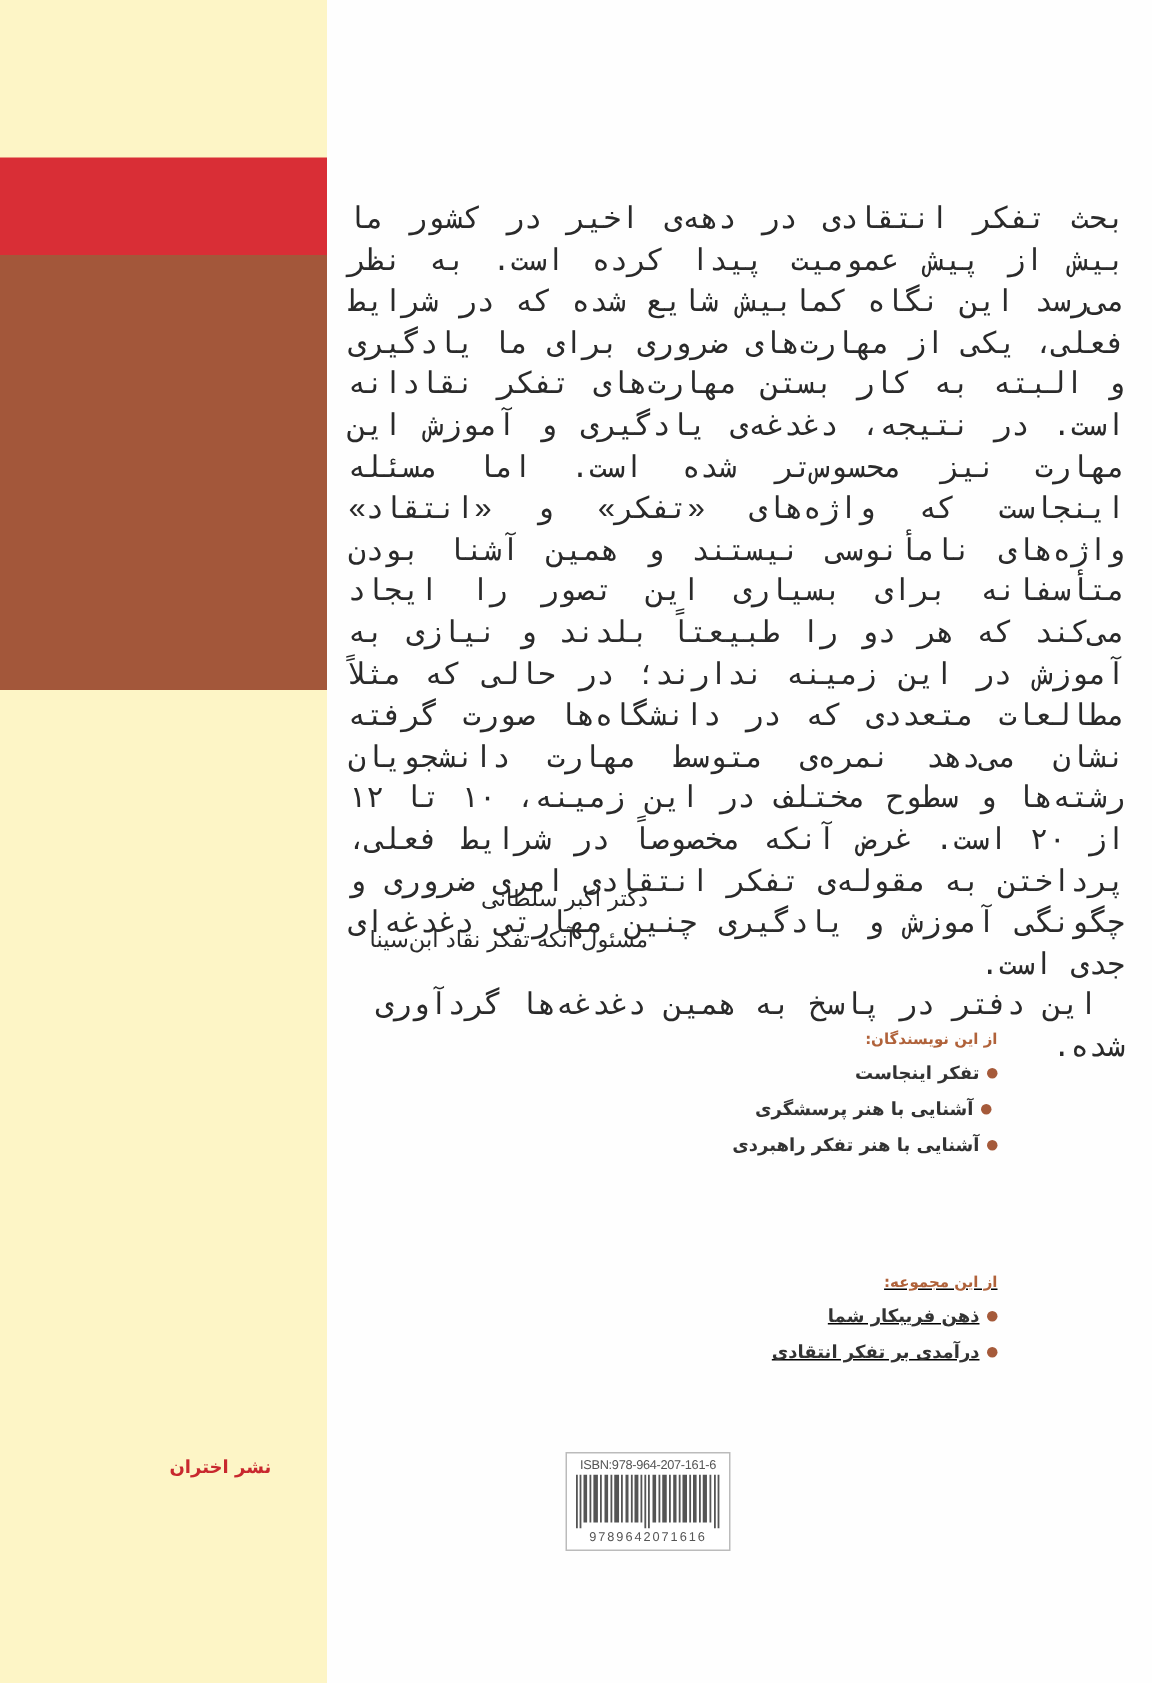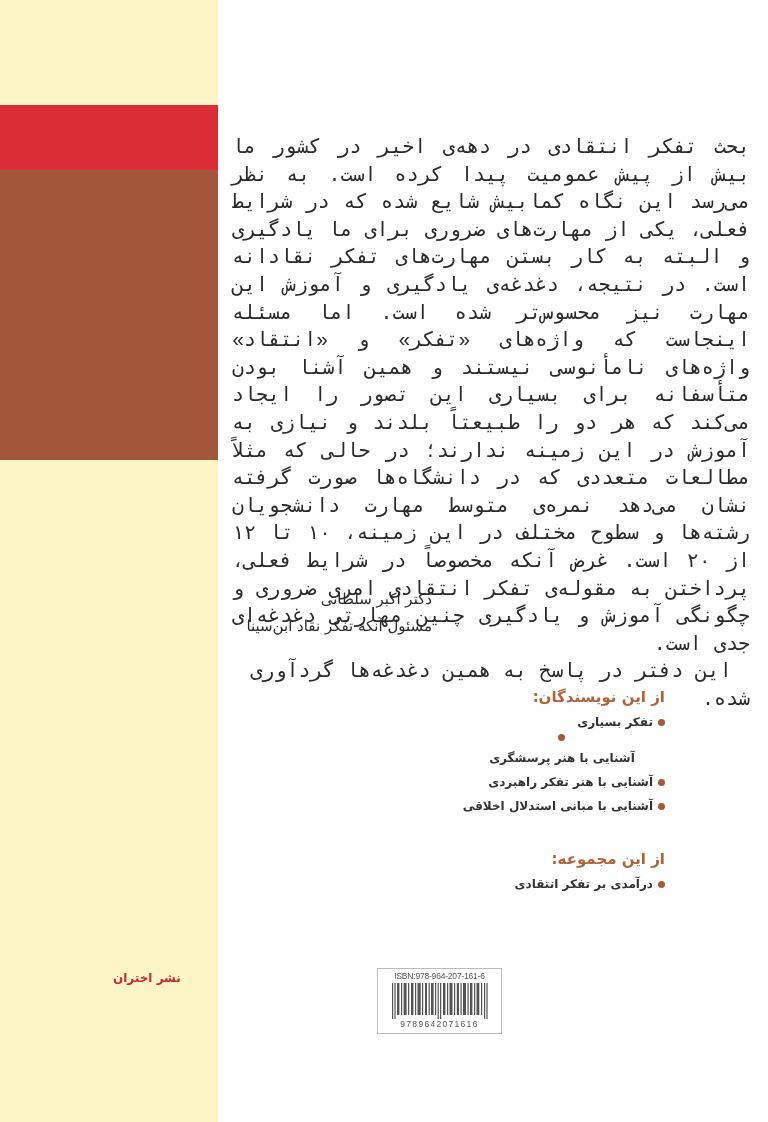--- a/index.html
+++ b/index.html
@@ -74,21 +74,21 @@
     }
     .list-block {
       position: absolute;
       right: 103px;
       direction: rtl;
       text-align: right;
     }
     .list-heading {
       font-family: "DejaVu Sans", sans-serif;
       font-weight: bold;
-      font-size: 15px;
+      font-size: 10px;
       color: #b0623a;
       margin-bottom: 4px;
       white-space: nowrap;
     }
     .list-item {
       font-family: "DejaVu Sans", sans-serif;
       font-weight: bold;
       font-size: 12px;
       color: #333;
       line-height: 24px;
@@ -102,21 +102,21 @@
       width: 7px;
       height: 7px;
       border-radius: 50%;
       background: #a55a3a;
       flex: 0 0 auto;
     }
     .barcode {
       position: absolute;
       left: 377px;
       top: 968px;
-      width: 125px;
+      width: 110px;
       height: 66px;
       background: #fff;
       border: 1px solid #bbb;
       box-sizing: border-box;
       padding: 2px 3px;
       display: flex;
       flex-direction: column;
       align-items: center;
     }
     .isbn-text {
@@ -173,38 +173,38 @@
 
 <div class="signature">
   <div>دکتر اکبر سلطانی</div>
   <div>مسئول آنکه تفکر نقاد ابن‌سینا</div>
 </div>
 
 <div class="list-block" style="top:688px;">
   <div class="list-heading">از این نویسندگان:</div>
   <div class="list-item">
     <span class="bullet"></span>
-    <span>تفکر بسیاری</span>
-  </div>
-  <div class="list-item" style="padding-right:4px;flex-direction:column;">
+    <span>تفکر اینجاست</span>
+  </div>
+  <div class="list-item" style="padding-right:4px;">
     <span class="bullet"></span>
     <span>آشنایی با هنر پرسشگری</span>
   </div>
   <div class="list-item">
     <span class="bullet"></span>
     <span>آشنایی با هنر تفکر راهبردی</span>
   </div>
-  <div class="list-item">
-    <span class="bullet"></span>
-    <span>آشنایی با مبانی استدلال اخلاقی</span>
-  </div>
-</div>
-
-<div class="list-block" style="top:850px;">
+</div>
+
+<div class="list-block" style="top:850px;text-decoration:underline;">
   <div class="list-heading">از این مجموعه:</div>
+  <div class="list-item">
+    <span class="bullet"></span>
+    <span>ذهن فریبکار شما</span>
+  </div>
   <div class="list-item">
     <span class="bullet"></span>
     <span>درآمدی بر تفکر انتقادی</span>
   </div>
 </div>
 
 <div class="barcode">
   <div class="isbn-text">ISBN:978-964-207-161-6</div>
   <svg class="bars" viewBox="0 0 100 36" preserveAspectRatio="none">
     <g fill="#555">

